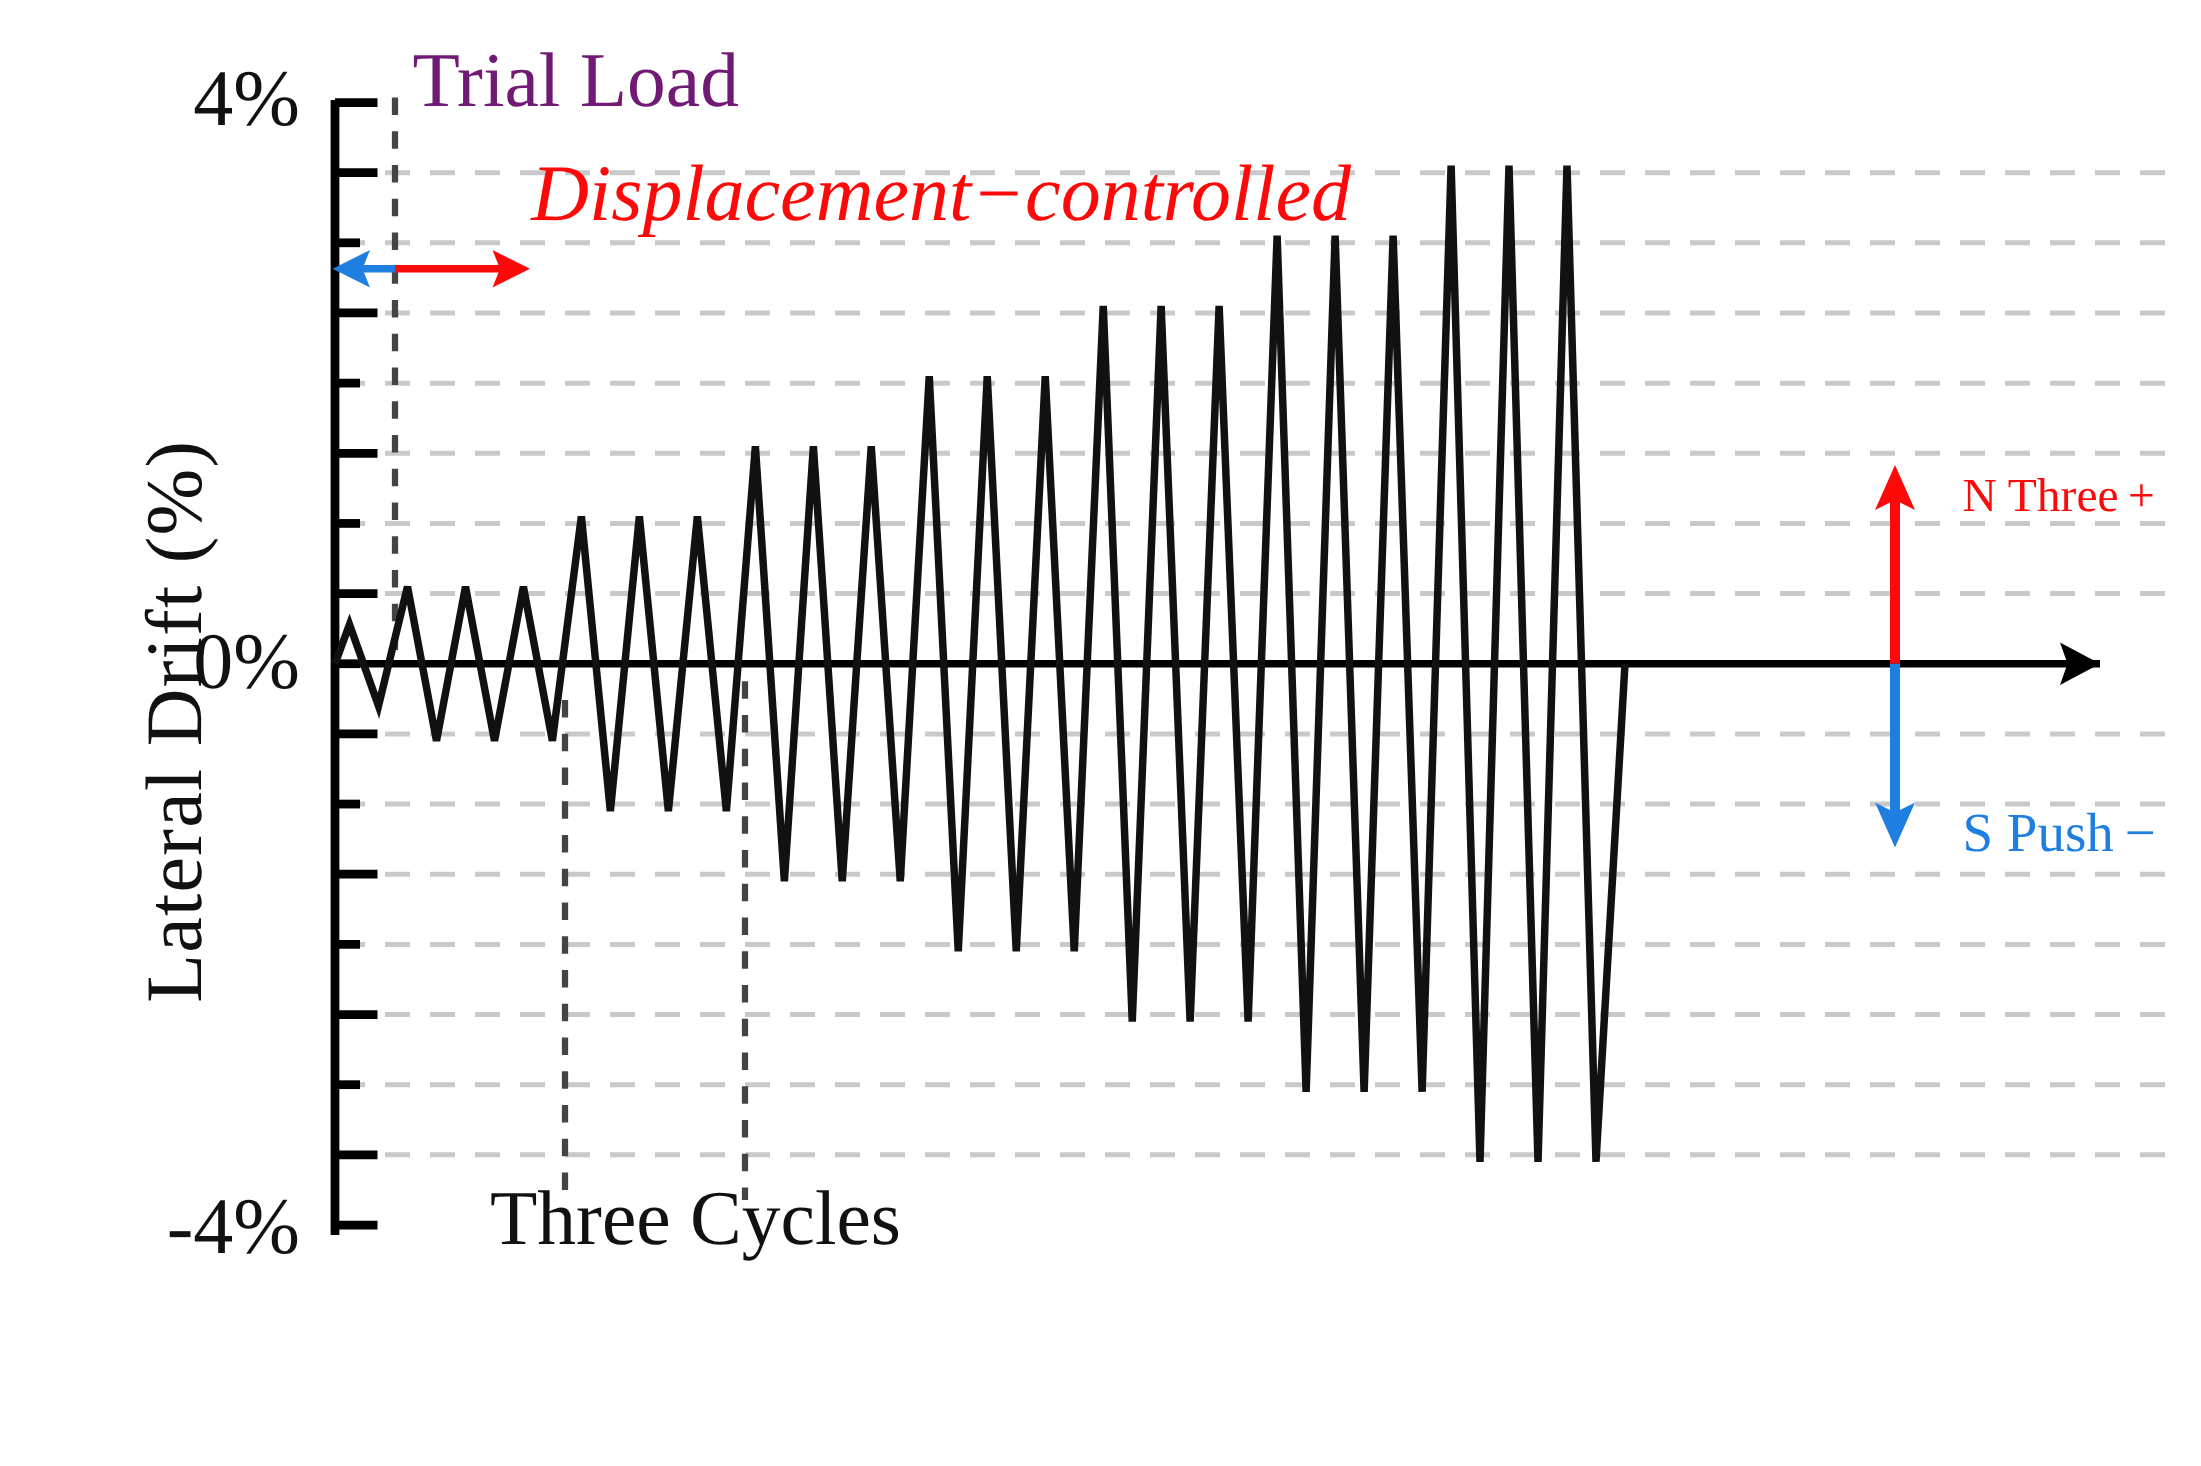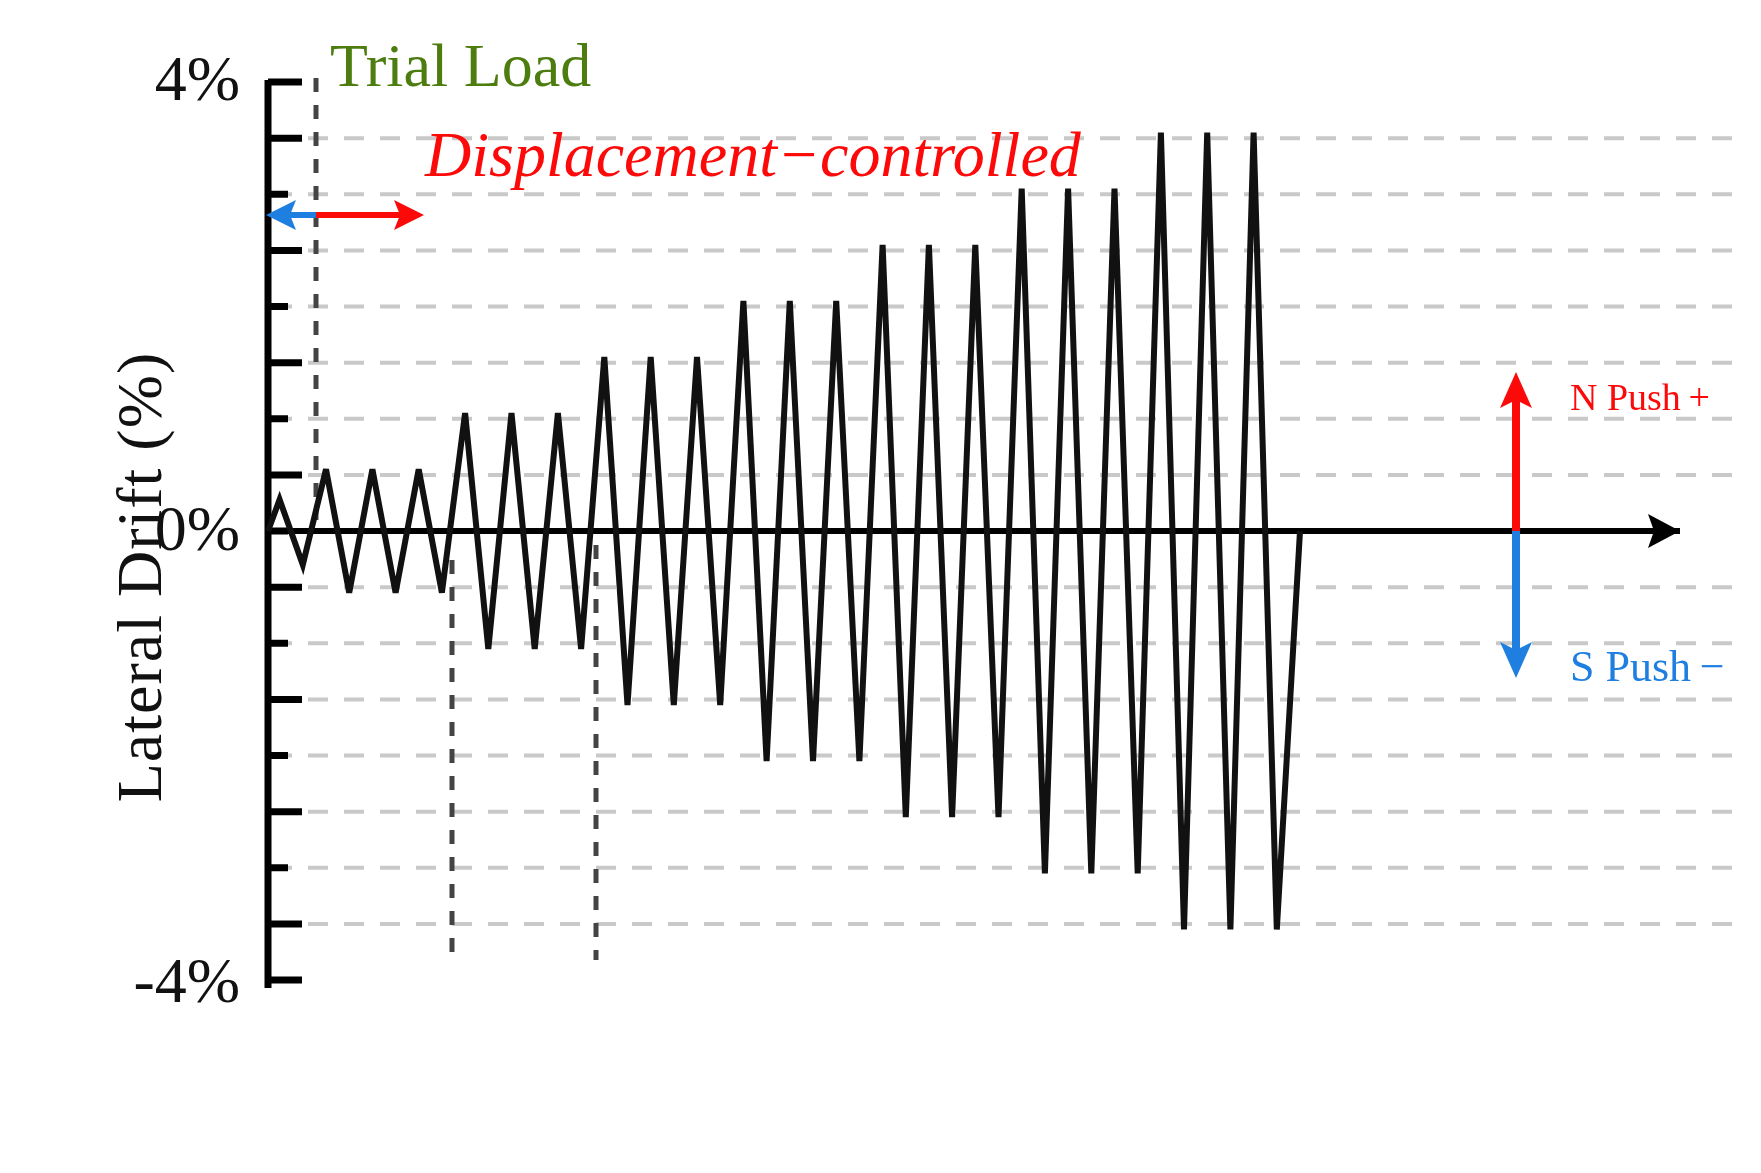--- a/index.html
+++ b/index.html
@@ -67,21 +67,21 @@
   }
   .anno {
     position: absolute;
     white-space: nowrap;
     font-family: "Liberation Serif", "DejaVu Serif", serif;
   }
   #trial-load-label {
     left: 330px;
     top: 30px;
     font-size: 62px;
-    color: #4d7c0f;
+    color: #701a75;
   }
   #disp-controlled-label {
     left: 425px;
     top: 118px;
     font-size: 64px;
     color: #fc0a09;
     font-style: italic;
   }
   #three-cycles-label {
     left: 392px;
@@ -180,15 +180,16 @@
     </g>
   </svg>
 
   <div class="ylab" id="ylabel-rot">Lateral  Drift (%)</div>
   <div class="ylab" id="tick-top-label">4%</div>
   <div class="ylab" id="tick-mid-label">0%</div>
   <div class="ylab" id="tick-bot-label">-4%</div>
 
   <div class="anno" id="trial-load-label">Trial Load</div>
   <div class="anno" id="disp-controlled-label">Displacement−controlled</div>
-  <div class="anno" id="n-push-label">N Push +</div>
+  <div class="anno" id="three-cycles-label">Three Cycles</div>
+  <div class="anno" id="n-push-label">N Three +</div>
   <div class="anno" id="s-push-label">S Push −</div>
 </div>
 
 </body></html>

